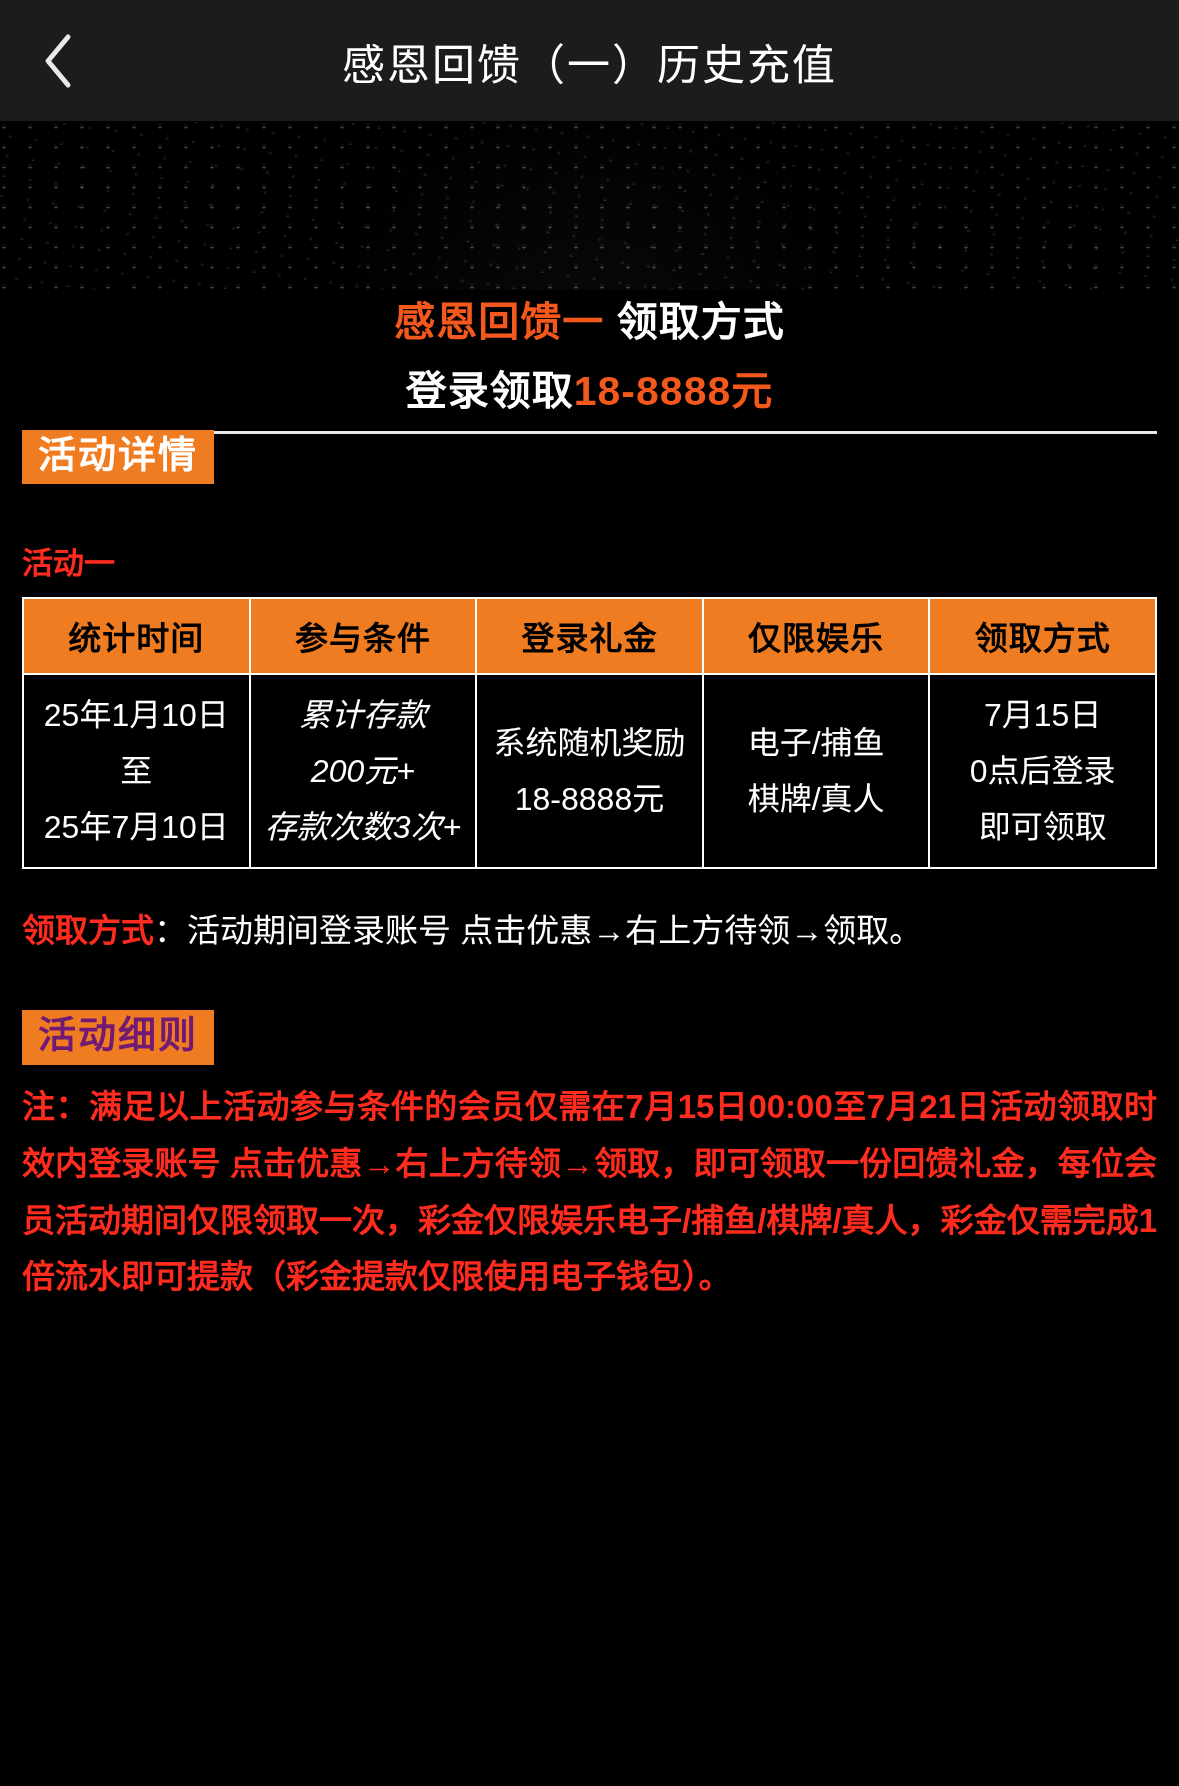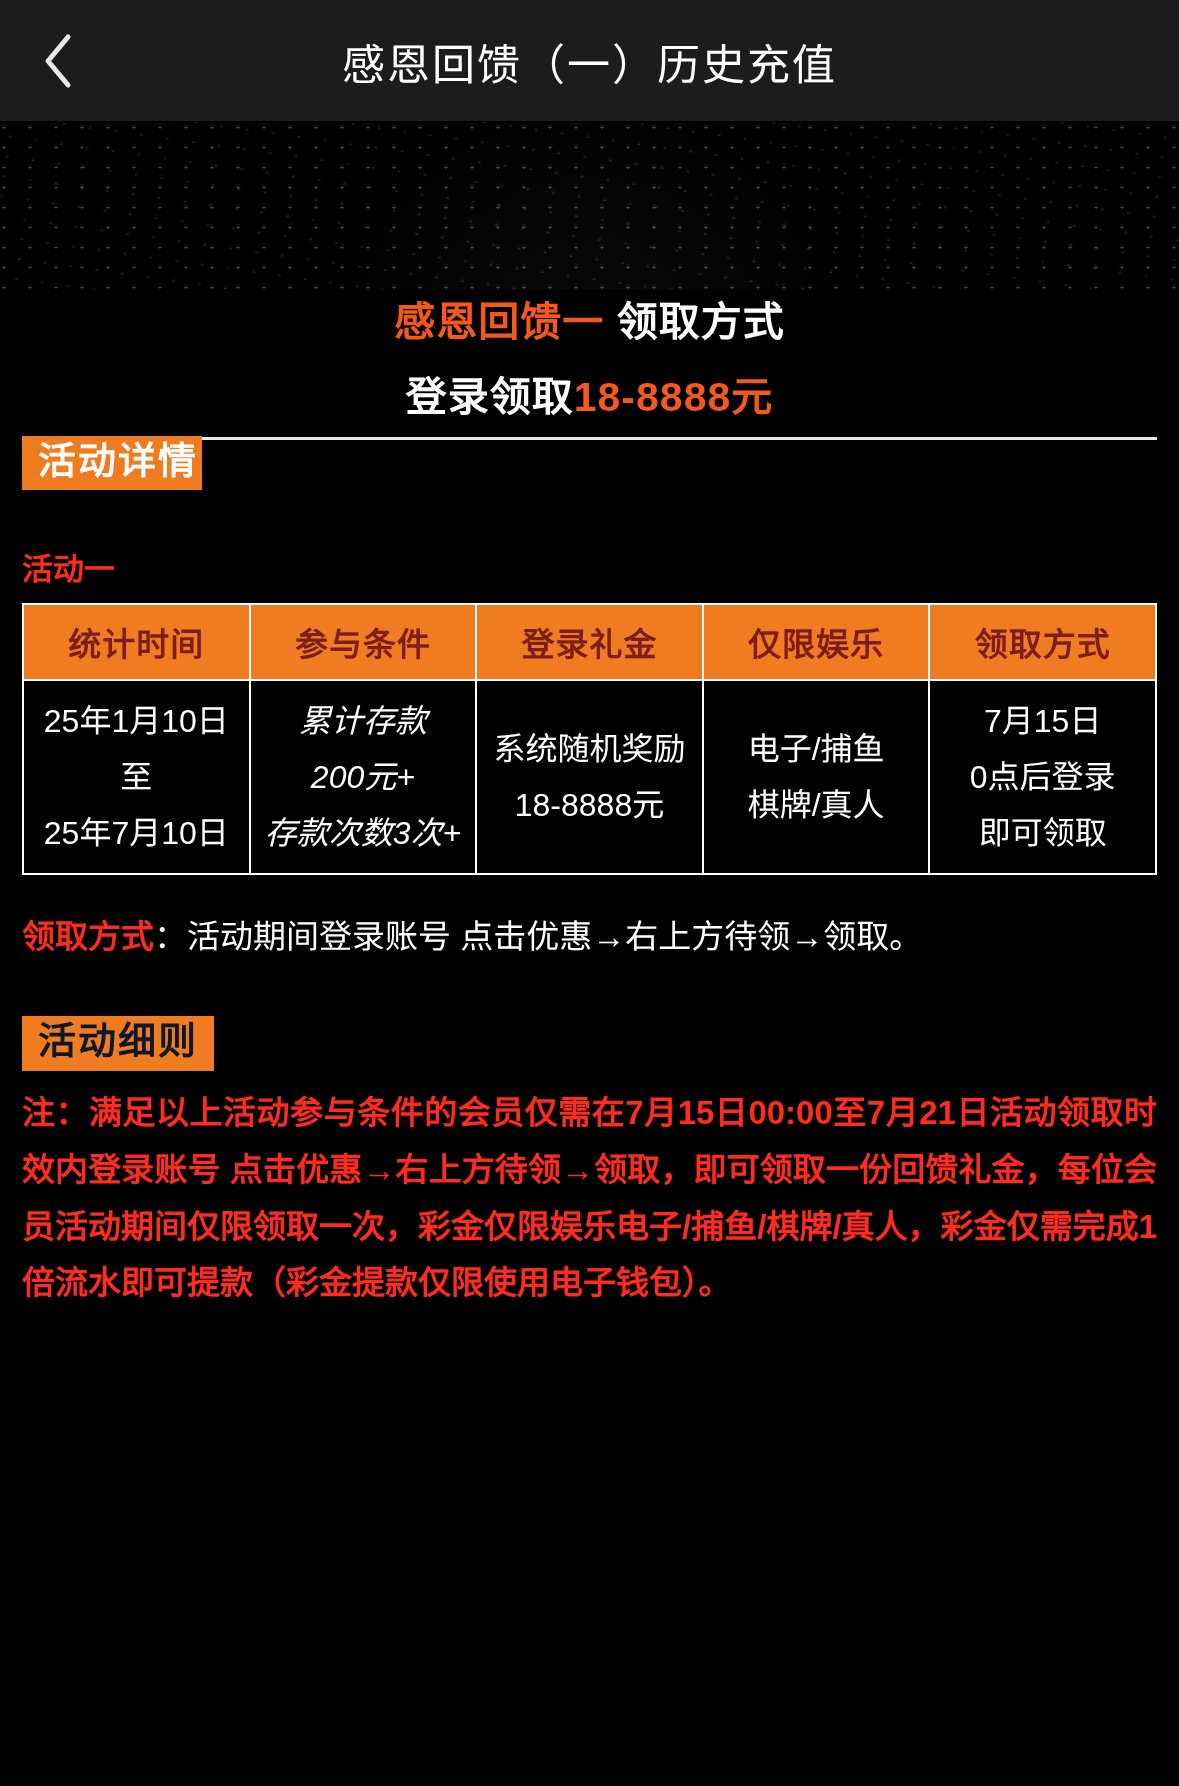--- a/index.html
+++ b/index.html
@@ -82,39 +82,39 @@
   .hero-line1 {
     font-size: 41px;
     font-weight: 700;
     letter-spacing: 1px;
   }
   .hero-line1 .orange { color: #f4581d; }
   .hero-line1 .white { color: #ffffff; }
   .hero-line2 {
     font-size: 41px;
     font-weight: 700;
-    margin-top: 22px;
+    margin-top: 16px;
     letter-spacing: 1px;
   }
   .hero-line2 .white { color: #ffffff; }
   .hero-line2 .orange { color: #f4581d; }
 
   .rule-line {
     height: 3px;
     background: #e8e8e8;
     margin: 12px 0 0 0;
   }
 
   .section-tag {
     display: inline-block;
     background: #f07c22;
     color: #ffffff;
     font-size: 38px;
     font-weight: 700;
-    padding: 6px 4px 9px 16px;
+    padding: 6px 16px 9px 16px;
     line-height: 1.05;
     letter-spacing: 2px;
     margin-top: -4px;
   }
 
   .para {
     font-size: 33px;
     line-height: 1.72;
     color: #ffffff;
     margin-top: 14px;
@@ -133,21 +133,21 @@
 
   
   table.detail {
     width: 100%;
     border-collapse: collapse;
     margin-top: 14px;
     table-layout: fixed;
   }
   table.detail th {
     background: #f07c22;
-    color: #7f1d1d;
+    color: #000000;
     font-size: 33px;
     font-weight: 700;
     padding: 13px 4px;
     border: 2px solid #ffffff;
     text-align: center;
     letter-spacing: 1px;
   }
   table.detail td {
     border: 2px solid #ffffff;
     color: #ffffff;
@@ -162,21 +162,21 @@
     margin-top: 36px;
     font-size: 33px;
     line-height: 1.6;
   }
   .claim-line .label { color: #ff2b1f; font-weight: 700; }
   .claim-line .body { color: #ffffff; }
 
   .section-tag2 {
     display: inline-block;
     background: #f07c22;
-    color: #0f172a;
+    color: #701a75;
     font-size: 38px;
     font-weight: 700;
     padding: 6px 16px 9px 16px;
     line-height: 1.05;
     letter-spacing: 2px;
     margin-top: 52px;
   }
 
   .notes {
     color: #ff2b1f;

